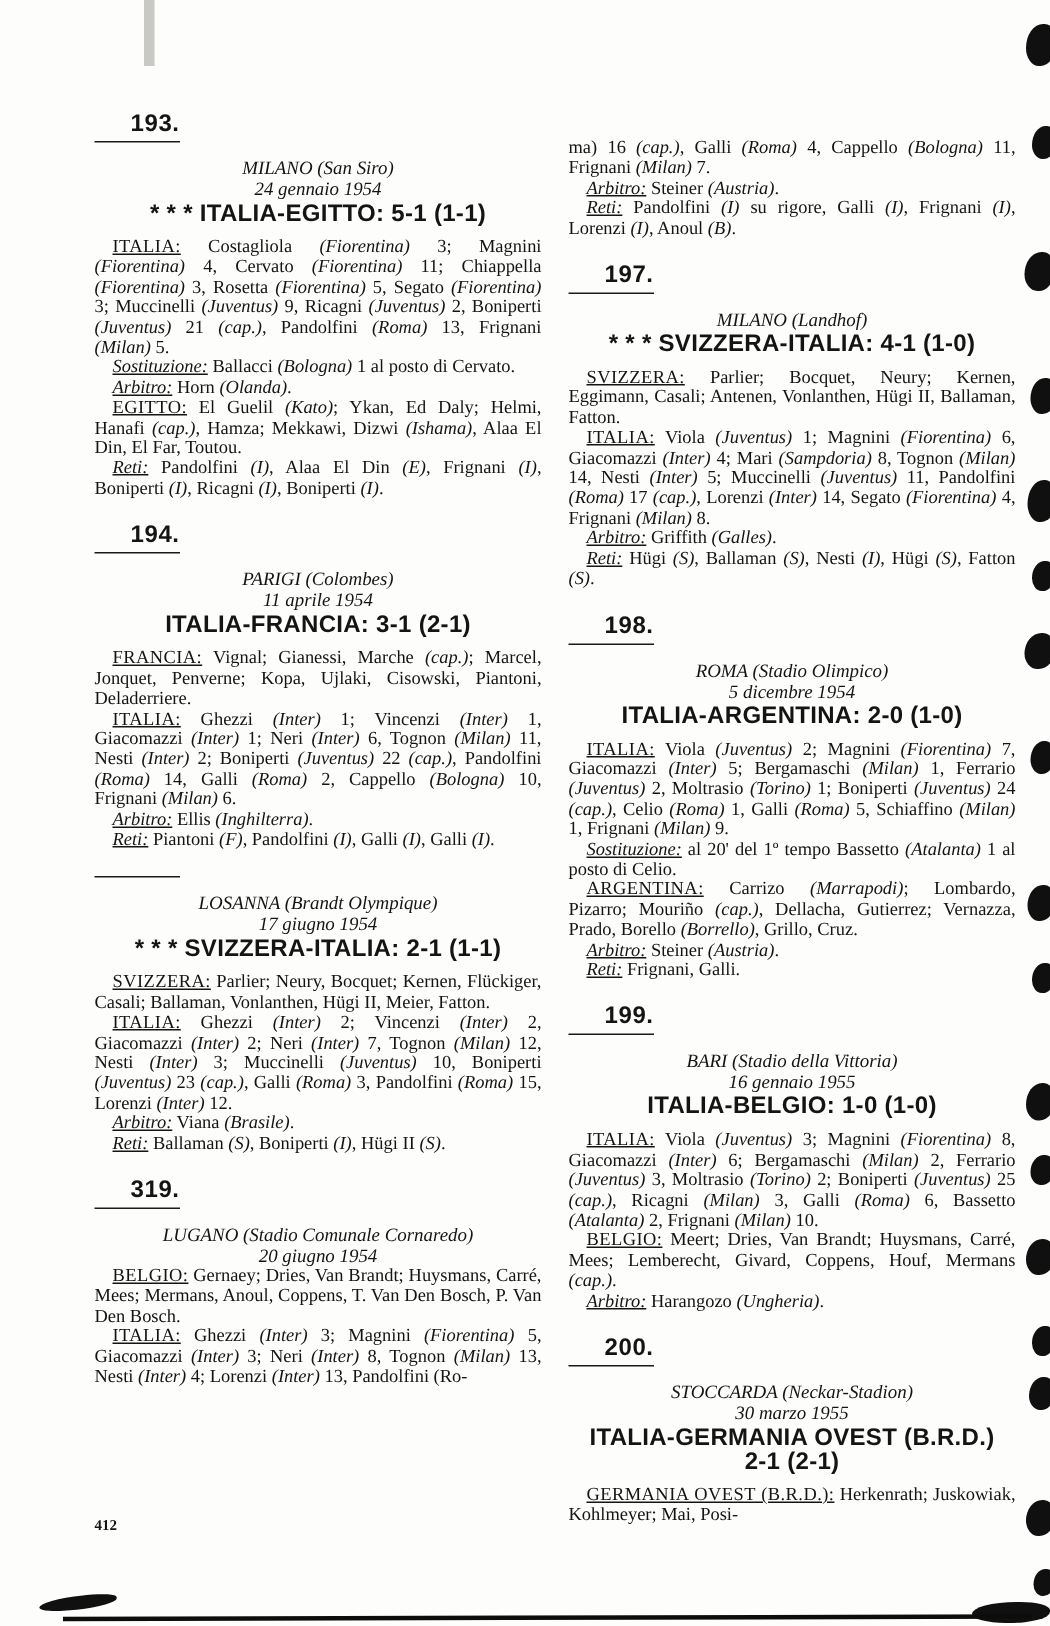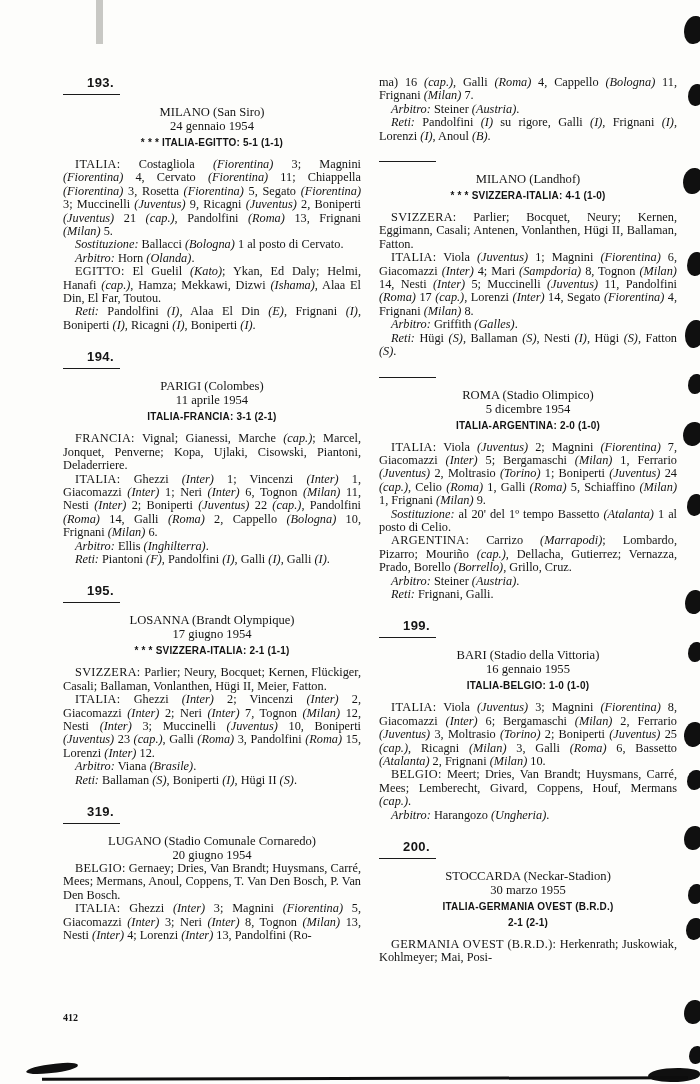--- a/index.html
+++ b/index.html
@@ -9,41 +9,41 @@
     font-family:"Liberation Serif", serif;
   }
   .page-inner{
     position:absolute;top:76px;left:63px;
     display:flex;gap:18px;
   }
   .col{width:298px;}
   .entry{margin-bottom:18px;}
   .entry-num{
     font-family:"Liberation Sans", sans-serif;
-    font-weight:bold;font-size:13px;letter-spacing:.4px;
+    font-weight:bold;font-size:16px;letter-spacing:.4px;
     padding-left:24px;line-height:14px;
   }
   .num-rule{width:57px;border-top:1.6px solid #1a1a1a;margin:4px 0 10px 0;}
   .venue,.date{
-    text-align:center;
+    font-style:italic;text-align:center;
     font-size:12.6px;line-height:14px;
   }
   .match{
     font-family:"Liberation Sans", sans-serif;
     font-weight:bold;text-align:center;
-    font-size:10px;line-height:14px;letter-spacing:.2px;
+    font-size:16px;line-height:14px;letter-spacing:.2px;
     margin-top:3px;margin-bottom:8px;
   }
   .match.m2{margin-top:-6px;}
   .para{
     font-size:12.3px;line-height:13.4px;
     text-align:justify;text-indent:12px;margin:0;
   }
-  .para.noindent{text-indent:0;}
-  .lbl{letter-spacing:.3px;}
+  .para.noindent{text-indent:0;margin-top:16px;}
+  .lbl{letter-spacing:.3px;text-decoration:underline;}
   .lbl.it{font-style:italic;letter-spacing:0;}
   .para i{font-style:italic;}
   .footer{
     position:absolute;left:63px;top:1012px;
     font-weight:bold;font-size:10px;
   }
   .blob{position:absolute;background:#101010;border-radius:60% 40% 55% 45%;}
   .streak{position:absolute;background:#c8c8c4;}
   .bottomline{position:absolute;background:#0d0d0d;transform:rotate(-.15deg);}
 </style>
@@ -71,21 +71,20 @@
           <div class="num-rule"></div>
           <div class="venue">PARIGI (Colombes)</div>
           <div class="date">11 aprile 1954</div>
           <div class="match">ITALIA-FRANCIA: 3-1 (2-1)</div>
           <div class="para"><span class="lbl">FRANCIA:</span> Vignal; Gianessi, Marche <i>(cap.)</i>; Marcel, Jonquet, Penverne; Kopa, Ujlaki, Cisowski, Piantoni, Deladerriere.</div>
           <div class="para"><span class="lbl">ITALIA:</span> Ghezzi <i>(Inter)</i> 1; Vincenzi <i>(Inter)</i> 1, Giacomazzi <i>(Inter)</i> 1; Neri <i>(Inter)</i> 6, Tognon <i>(Milan)</i> 11, Nesti <i>(Inter)</i> 2; Boniperti <i>(Juventus)</i> 22 <i>(cap.)</i>, Pandolfini <i>(Roma)</i> 14, Galli <i>(Roma)</i> 2, Cappello <i>(Bologna)</i> 10, Frignani <i>(Milan)</i> 6.</div>
           <div class="para"><span class="lbl it">Arbitro:</span> Ellis <i>(Inghilterra)</i>.</div>
           <div class="para"><span class="lbl it">Reti:</span> Piantoni <i>(F)</i>, Pandolfini <i>(I)</i>, Galli <i>(I)</i>, Galli <i>(I)</i>.</div>
         </div>
         <div class="entry">
-          <div class="entry-num">195.</div>
           <div class="num-rule"></div>
           <div class="venue">LOSANNA (Brandt Olympique)</div>
           <div class="date">17 giugno 1954</div>
           <div class="match">* * *  SVIZZERA-ITALIA: 2-1 (1-1)</div>
           <div class="para"><span class="lbl">SVIZZERA:</span> Parlier; Neury, Bocquet; Kernen, Flückiger, Casali; Ballaman, Vonlanthen, Hügi II, Meier, Fatton.</div>
           <div class="para"><span class="lbl">ITALIA:</span> Ghezzi <i>(Inter)</i> 2; Vincenzi <i>(Inter)</i> 2, Giacomazzi <i>(Inter)</i> 2; Neri <i>(Inter)</i> 7, Tognon <i>(Milan)</i> 12, Nesti <i>(Inter)</i> 3; Muccinelli <i>(Juventus)</i> 10, Boniperti <i>(Juventus)</i> 23 <i>(cap.)</i>, Galli <i>(Roma)</i> 3, Pandolfini <i>(Roma)</i> 15, Lorenzi <i>(Inter)</i> 12.</div>
           <div class="para"><span class="lbl it">Arbitro:</span> Viana <i>(Brasile)</i>.</div>
           <div class="para"><span class="lbl it">Reti:</span> Ballaman <i>(S)</i>, Boniperti <i>(I)</i>, Hügi II <i>(S)</i>.</div>
         </div>
         <div class="entry">
@@ -97,29 +96,31 @@
           <div class="para"><span class="lbl">ITALIA:</span> Ghezzi <i>(Inter)</i> 3; Magnini <i>(Fiorentina)</i> 5, Giacomazzi <i>(Inter)</i> 3; Neri <i>(Inter)</i> 8, Tognon <i>(Milan)</i> 13, Nesti <i>(Inter)</i> 4; Lorenzi <i>(Inter)</i> 13, Pandolfini (Ro-</div>
         </div>
       </div>
     <div class="col">
         <div class="entry">
           <div class="para noindent">ma) 16 <i>(cap.)</i>, Galli <i>(Roma)</i> 4, Cappello <i>(Bologna)</i> 11, Frignani <i>(Milan)</i> 7.</div>
           <div class="para"><span class="lbl it">Arbitro:</span> Steiner <i>(Austria)</i>.</div>
           <div class="para"><span class="lbl it">Reti:</span> Pandolfini <i>(I)</i> su rigore, Galli <i>(I)</i>, Frignani <i>(I)</i>, Lorenzi <i>(I)</i>, Anoul <i>(B)</i>.</div>
         </div>
         <div class="entry">
+          <div class="entry-num">197.</div>
           <div class="num-rule"></div>
           <div class="venue">MILANO (Landhof)</div>
           <div class="match">* * *  SVIZZERA-ITALIA: 4-1 (1-0)</div>
           <div class="para"><span class="lbl">SVIZZERA:</span> Parlier; Bocquet, Neury; Kernen, Eggimann, Casali; Antenen, Vonlanthen, Hügi II, Ballaman, Fatton.</div>
           <div class="para"><span class="lbl">ITALIA:</span> Viola <i>(Juventus)</i> 1; Magnini <i>(Fiorentina)</i> 6, Giacomazzi <i>(Inter)</i> 4; Mari <i>(Sampdoria)</i> 8, Tognon <i>(Milan)</i> 14, Nesti <i>(Inter)</i> 5; Muccinelli <i>(Juventus)</i> 11, Pandolfini <i>(Roma)</i> 17 <i>(cap.)</i>, Lorenzi <i>(Inter)</i> 14, Segato <i>(Fiorentina)</i> 4, Frignani <i>(Milan)</i> 8.</div>
           <div class="para"><span class="lbl it">Arbitro:</span> Griffith <i>(Galles)</i>.</div>
           <div class="para"><span class="lbl it">Reti:</span> Hügi <i>(S)</i>, Ballaman <i>(S)</i>, Nesti <i>(I)</i>, Hügi <i>(S)</i>, Fatton <i>(S)</i>.</div>
         </div>
         <div class="entry">
+          <div class="entry-num">198.</div>
           <div class="num-rule"></div>
           <div class="venue">ROMA (Stadio Olimpico)</div>
           <div class="date">5 dicembre 1954</div>
           <div class="match">ITALIA-ARGENTINA: 2-0 (1-0)</div>
           <div class="para"><span class="lbl">ITALIA:</span> Viola <i>(Juventus)</i> 2; Magnini <i>(Fiorentina)</i> 7, Giacomazzi <i>(Inter)</i> 5; Bergamaschi <i>(Milan)</i> 1, Ferrario <i>(Juventus)</i> 2, Moltrasio <i>(Torino)</i> 1; Boniperti <i>(Juventus)</i> 24 <i>(cap.)</i>, Celio <i>(Roma)</i> 1, Galli <i>(Roma)</i> 5, Schiaffino <i>(Milan)</i> 1, Frignani <i>(Milan)</i> 9.</div>
           <div class="para"><span class="lbl it">Sostituzione:</span> al 20' del 1º tempo Bassetto <i>(Atalanta)</i> 1 al posto di Celio.</div>
           <div class="para"><span class="lbl">ARGENTINA:</span> Carrizo <i>(Marrapodi)</i>; Lombardo, Pizarro; Mouriño <i>(cap.)</i>, Dellacha, Gutierrez; Vernazza, Prado, Borello <i>(Borrello)</i>, Grillo, Cruz.</div>
           <div class="para"><span class="lbl it">Arbitro:</span> Steiner <i>(Austria)</i>.</div>
           <div class="para"><span class="lbl it">Reti:</span> Frignani, Galli.</div>
         </div>

